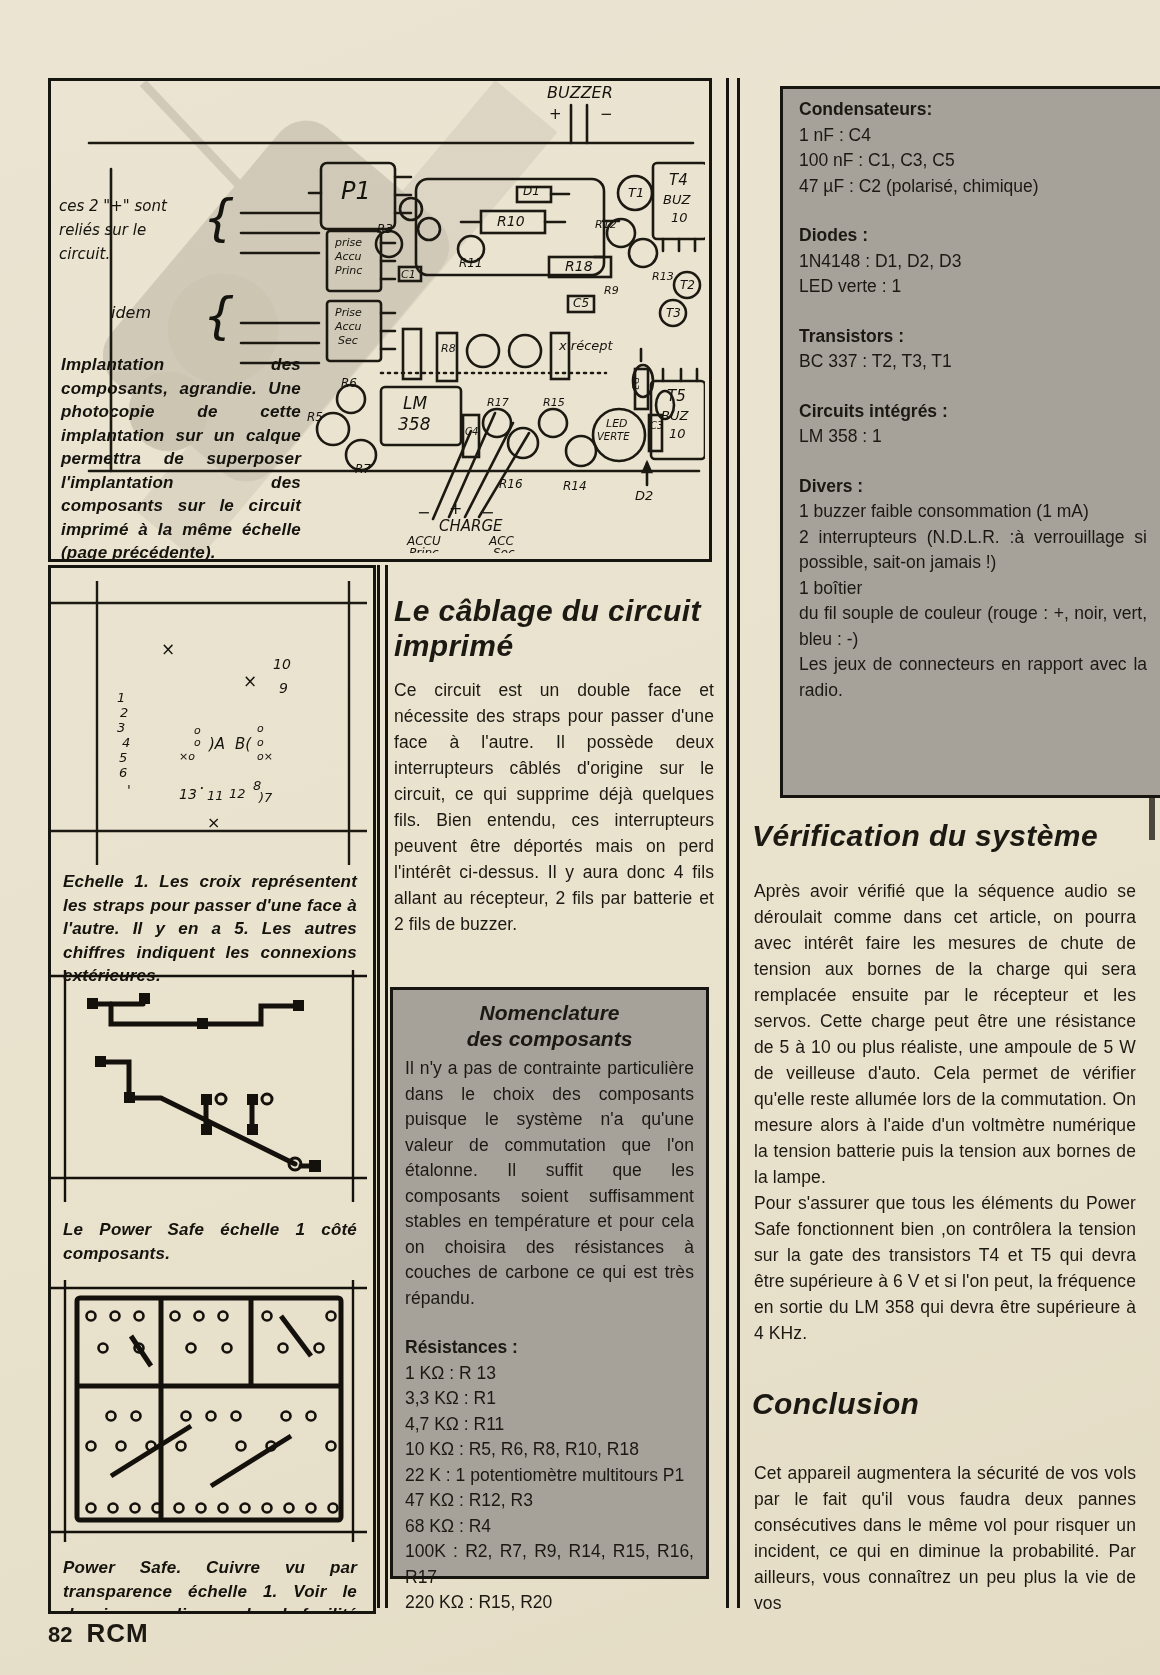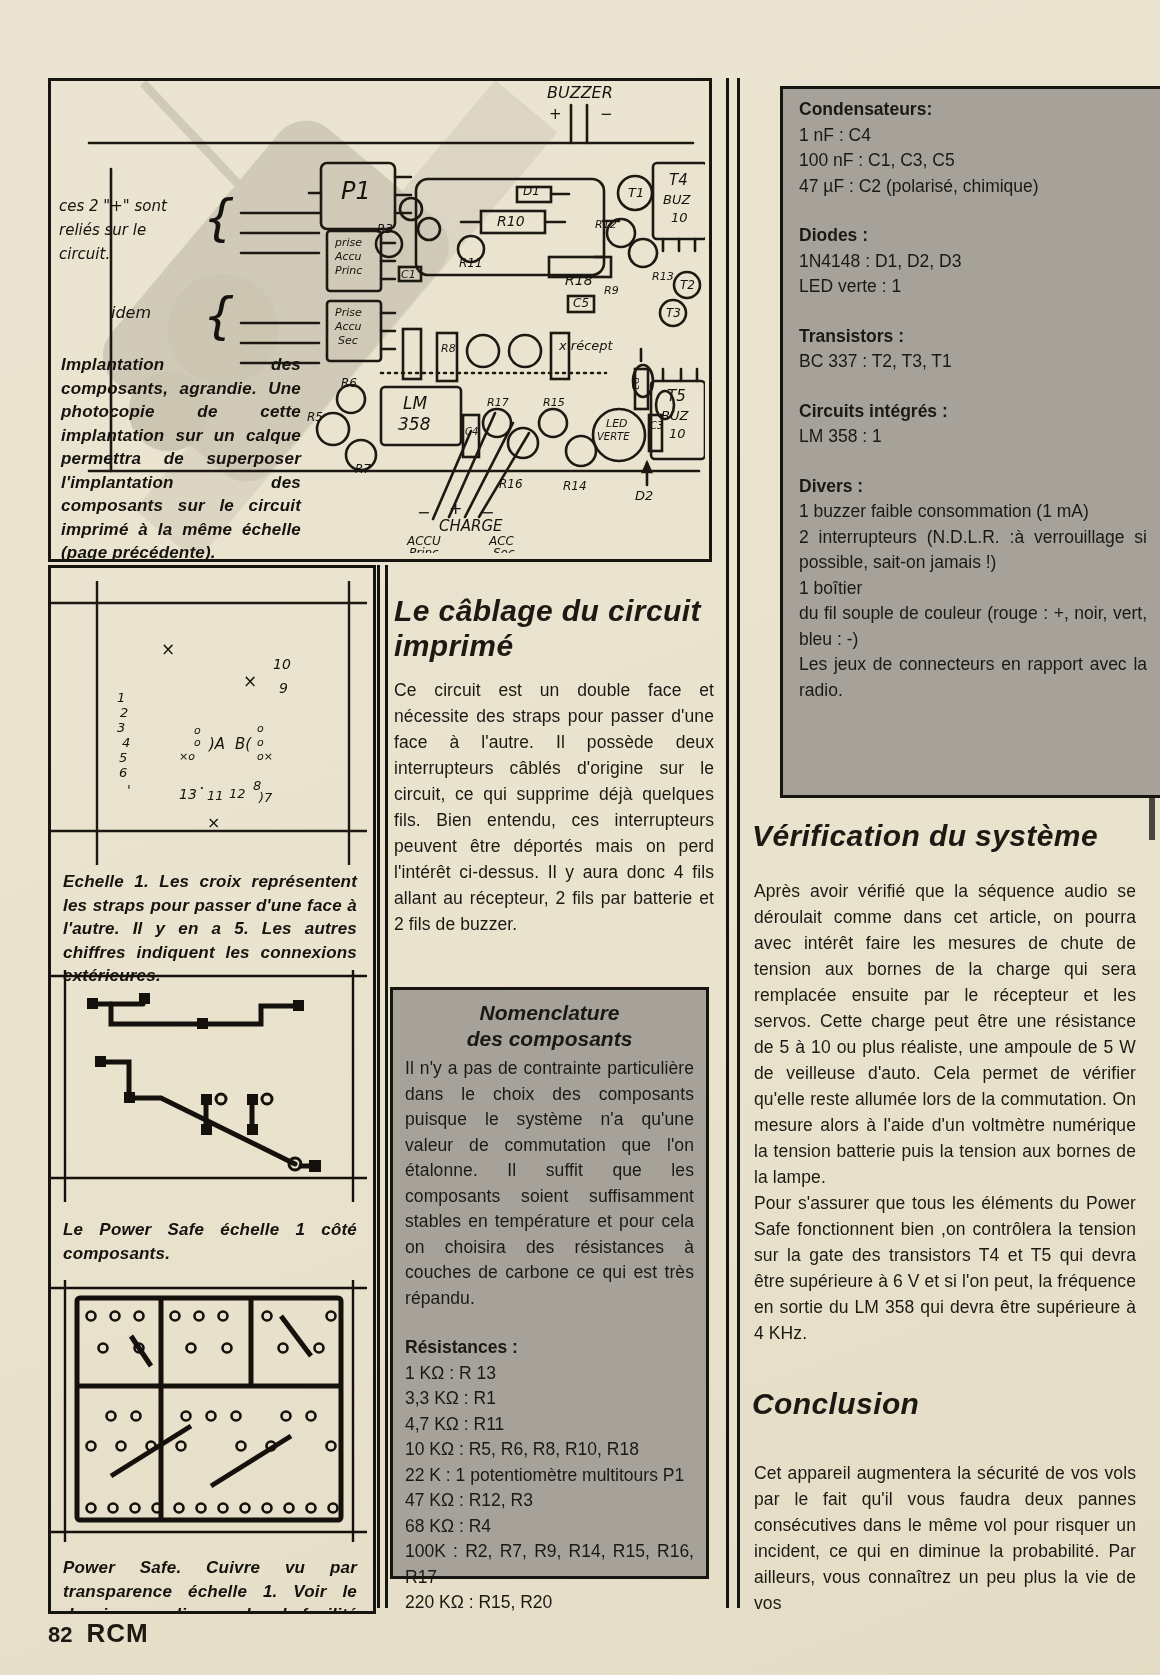--- a/index.html
+++ b/index.html
@@ -125,21 +125,21 @@
         <span class="lbl" style="left: 284px; top: 170px; font-size: 11px;">Accu</span>
         <span class="lbl" style="left: 284px; top: 184px; font-size: 11px;">Princ</span>
         <span class="lbl" style="left: 284px; top: 226px; font-size: 11px;">Prise</span>
         <span class="lbl" style="left: 284px; top: 240px; font-size: 11px;">Accu</span>
         <span class="lbl" style="left: 287px; top: 254px; font-size: 11px;">Sec</span>
         <span class="lbl" style="left: 326px; top: 142px; font-size: 12px;">R3</span>
         <span class="lbl" style="left: 350px; top: 188px; font-size: 11px;">C1</span>
         <span class="lbl" style="left: 408px; top: 176px; font-size: 12px;">R11</span>
         <span class="lbl" style="left: 446px; top: 133px; font-size: 14px;">R10</span>
         <span class="lbl" style="left: 472px; top: 104px; font-size: 12px;">D1</span>
-        <span class="lbl" style="left: 514px; top: 178px; font-size: 14px; margin-top: 14px;">R18</span>
+        <span class="lbl" style="left: 514px; top: 178px; font-size: 14px;">R18</span>
         <span class="lbl" style="left: 553px; top: 204px; font-size: 11px;">R9</span>
         <span class="lbl" style="left: 577px; top: 105px; font-size: 13px;">T1</span>
         <span class="lbl" style="left: 544px; top: 138px; font-size: 11px;">R12</span>
         <span class="lbl" style="left: 601px; top: 190px; font-size: 11px;">R13</span>
         <span class="lbl" style="left: 629px; top: 198px; font-size: 12px;">T2</span>
         <span class="lbl" style="left: 615px; top: 226px; font-size: 12px;">T3</span>
         <span class="lbl" style="left: 522px; top: 216px; font-size: 12px;">C5</span>
         <span class="lbl" style="left: 508px; top: 258px; font-size: 13px;">x récept</span>
         <span class="lbl" style="left: 390px; top: 262px; font-size: 11px;">R8</span>
         <span class="lbl" style="left: 618px; top: 92px; font-size: 15px;">T4</span>

